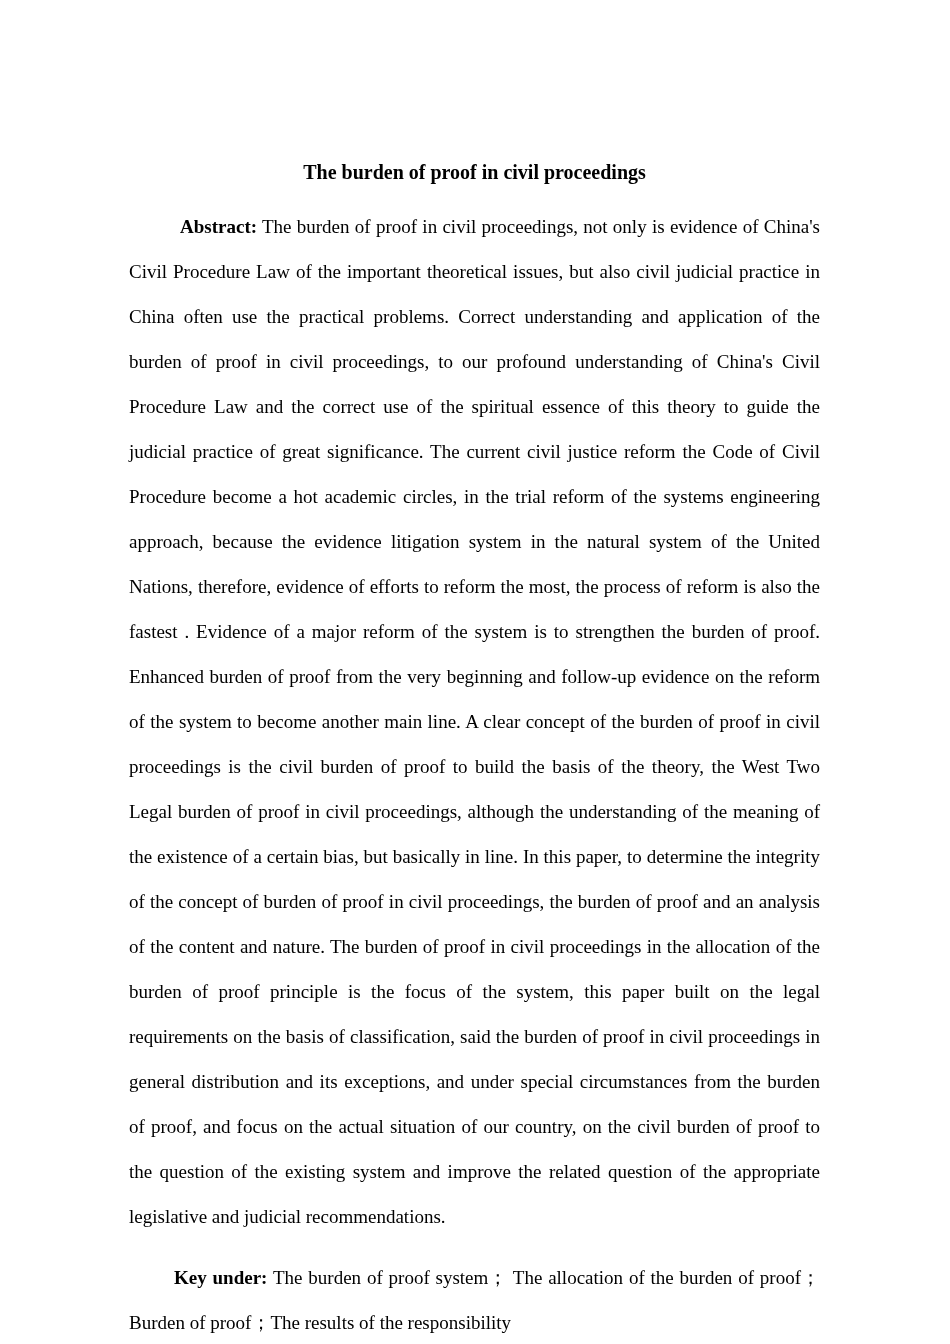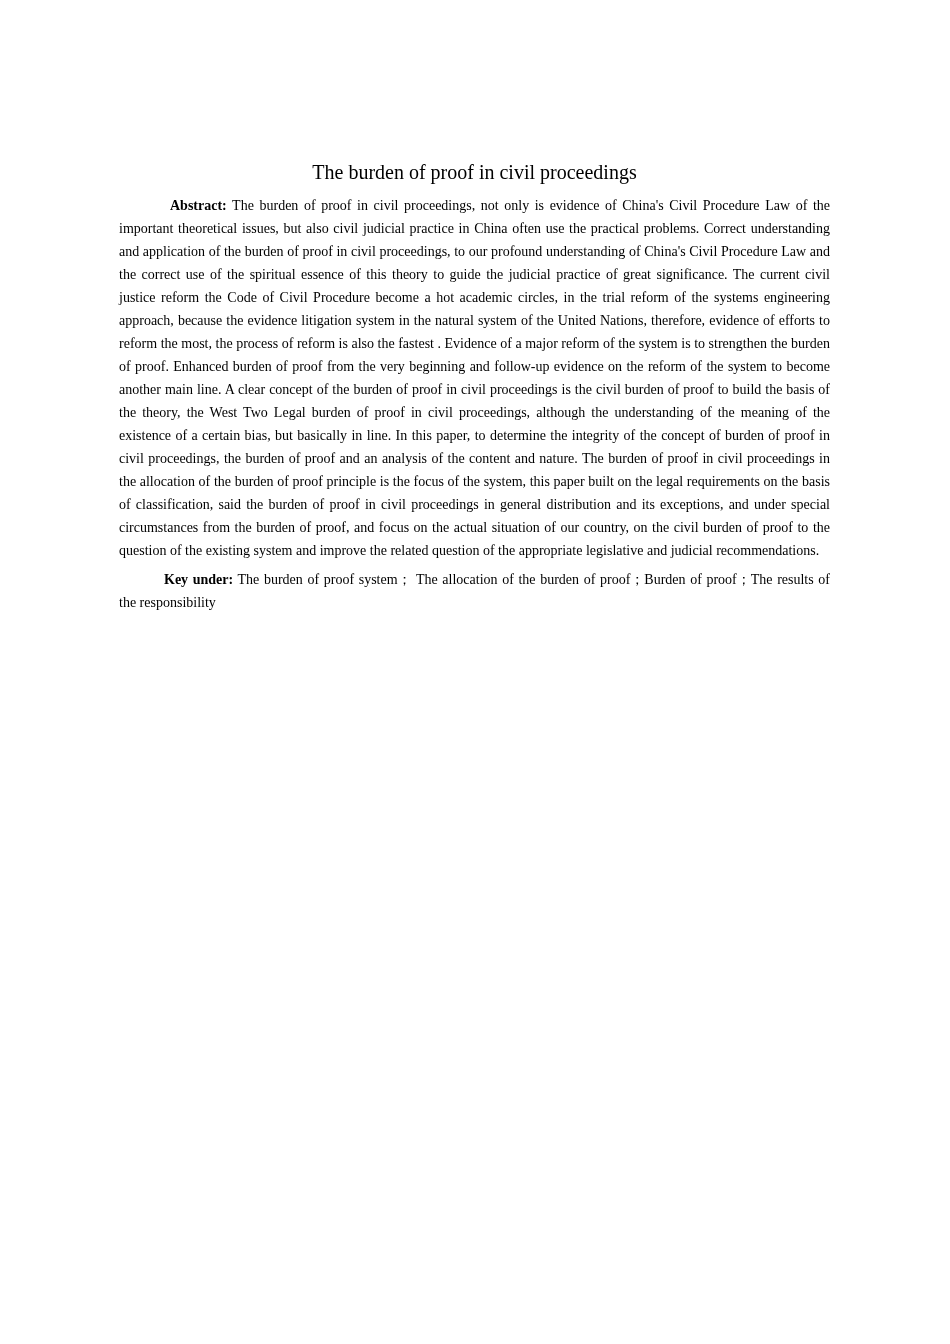--- a/index.html
+++ b/index.html
@@ -1,20 +1,20 @@
 <!DOCTYPE html>
 <html><head>
 <meta charset="utf-8">
 <style>
   html, body { margin:0; padding:0; background:#ffffff; }
   body { width:950px; height:1344px; position:relative; overflow:hidden;
     font-family:"Liberation Serif", serif; color:#000; }
   .page { position:absolute; left:113px; top:157px; width:723px; }
-  .title { text-align:center; font-weight:normal; font-size:20px; line-height:31px; margin:0; }
-  .para { font-size:14px; line-height:23px; text-align:justify; margin:6px; }
+  .title { text-align:center; font-weight:bold; font-size:20px; line-height:31px; margin:0; }
+  .para { font-size:19px; line-height:45px; text-align:justify; margin:16px; }
   .abstract { text-indent:51px; }
   .keywords { text-indent:45px; }
   .label { font-weight:bold; }
 </style>
 </head>
 <body>
 
 <div class="page">
   <p class="title">The burden of proof in civil proceedings</p>
   <p class="para abstract"><span class="label">Abstract:</span> <span>The burden of proof in civil proceedings, not only is evidence of China's Civil Procedure Law of the important theoretical issues, but also civil judicial practice in China often use the practical problems. Correct understanding and application of the burden of proof in civil proceedings, to our profound understanding of China's Civil Procedure Law and the correct use of the spiritual essence of this theory to guide the judicial practice of great significance. The current civil justice reform the Code of Civil Procedure become a hot academic circles, in the trial reform of the systems engineering approach, because the evidence litigation system in the natural system of the United Nations, therefore, evidence of efforts to reform the most, the process of reform is also the fastest . Evidence of a major reform of the system is to strengthen the burden of proof. Enhanced burden of proof from the very beginning and follow-up evidence on the reform of the system to become another main line. A clear concept of the burden of proof in civil proceedings is the civil burden of proof to build the basis of the theory, the West Two Legal burden of proof in civil proceedings, although the understanding of the meaning of the existence of a certain bias, but basically in line. In this paper, to determine the integrity of the concept of burden of proof in civil proceedings, the burden of proof and an analysis of the content and nature. The burden of proof in civil proceedings in the allocation of the burden of proof principle is the focus of the system, this paper built on the legal requirements on the basis of classification, said the burden of proof in civil proceedings in general distribution and its exceptions, and under special circumstances from the burden of proof, and focus on the actual situation of our country, on the civil burden of proof to the question of the existing system and improve the related question of the appropriate legislative and judicial recommendations.</span></p>

